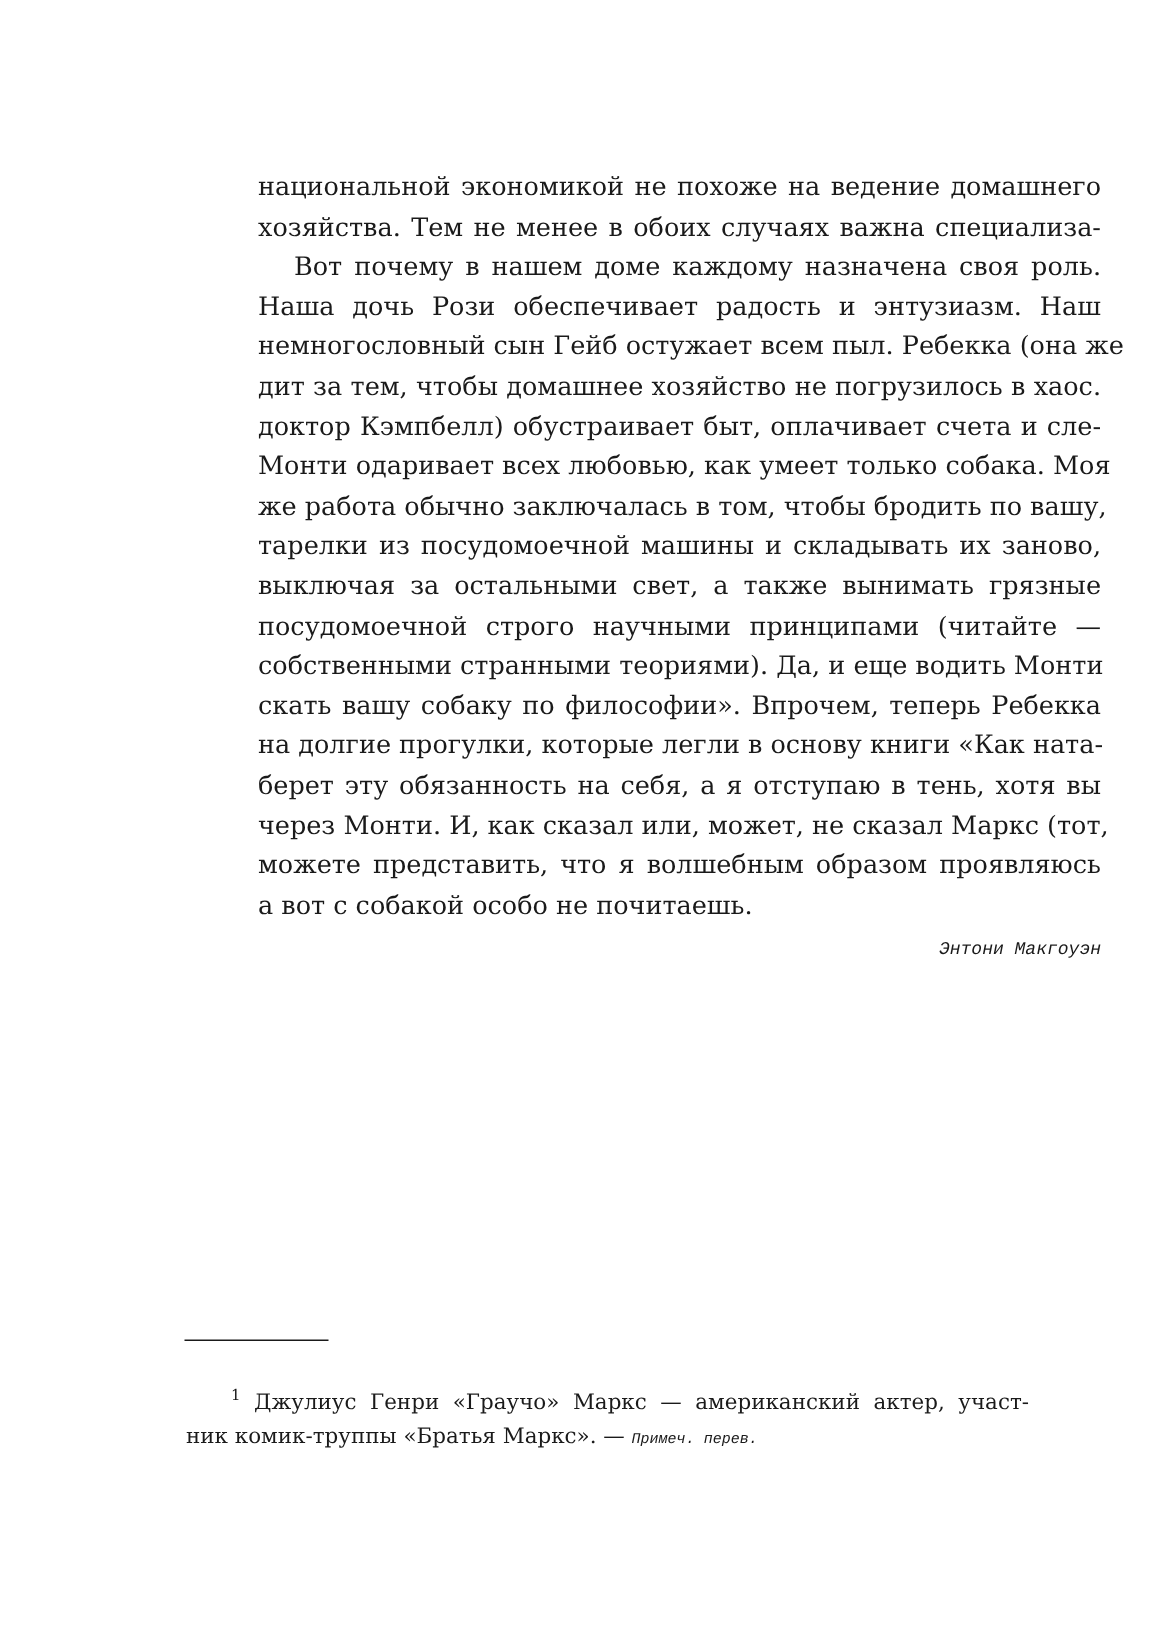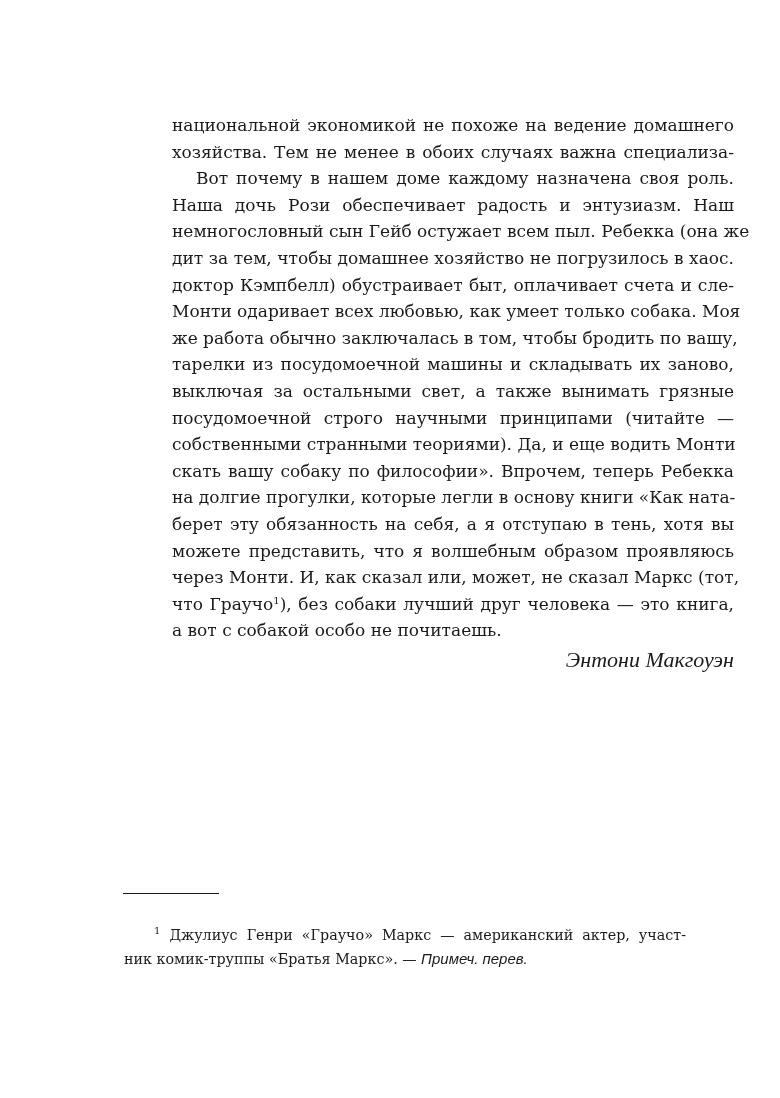--- a/index.html
+++ b/index.html
@@ -10,33 +10,33 @@
       color: #1a1a1a;
       font-size: 17px;
       line-height: 26.6px;
       margin-left: 48px;
     }
     .line { display: block; white-space: nowrap; height: 26.6px; text-align: justify; text-align-last: justify; }
     .line.last { text-align-last: left; }
     .line.indent { padding-left: 24px; }
     .signature {
       display: block; text-align: right; font-style: italic;
-      font-family: Liberation Serif, serif; font-size: 22px;
+      font-family: Liberation Mono, monospace; font-size: 12px;
       height: 26.6px; margin-top: 3px;
     }
     sup { font-size: 10px; line-height: 0; vertical-align: 6px; }
     .fn-rule { position: absolute; left: 123px; top: 893px; width: 96px; height: 0; border-top: 1px solid #1a1a1a; }
     .footnote {
       position: absolute; left: 124px; top: 900px; width: 562px;
       font-family: "DejaVu Serif", "Liberation Serif", serif;
       font-size: 14.3px; line-height: 23px; color: #1a1a1a;
     }
     .footnote .line { height: 23px; }
     .footnote .indent { padding-left: 30px; margin-top: 24px; }
-    .footnote em { font-family: Liberation Sans, sans-serif; font-size: 15px; }
+    .footnote em { font-family: Liberation Mono, monospace; font-size: 10px; }
   </style>
 </head>
 <body>
 
 <div class="page">
   <span class="line">национальной экономикой не похоже на ведение домашнего</span>
   <span class="line">хозяйства. Тем не менее в обоих случаях важна специализа-</span>
   <span class="line indent">Вот почему в нашем доме каждому назначена своя роль.</span>
   <span class="line">Наша дочь Рози обеспечивает радость и энтузиазм. Наш</span>
   <span class="line">немногословный сын Гейб остужает всем пыл. Ребекка (она же</span>
@@ -44,23 +44,22 @@
   <span class="line">доктор Кэмпбелл) обустраивает быт, оплачивает счета и сле-</span>
   <span class="line">Монти одаривает всех любовью, как умеет только собака. Моя</span>
   <span class="line">же работа обычно заключалась в том, чтобы бродить по вашу,</span>
   <span class="line">тарелки из посудомоечной машины и складывать их заново,</span>
   <span class="line">выключая за остальными свет, а также вынимать грязные</span>
   <span class="line">посудомоечной строго научными принципами (читайте —</span>
   <span class="line">собственными странными теориями). Да, и еще водить Монти</span>
   <span class="line">скать вашу собаку по философии». Впрочем, теперь Ребекка</span>
   <span class="line">на долгие прогулки, которые легли в основу книги «Как ната-</span>
   <span class="line">берет эту обязанность на себя, а я отступаю в тень, хотя вы</span>
+  <span class="line">через Монти. И, как сказал или, может, не сказал Маркс (тот,</span>
   <span class="line">можете представить, что я волшебным образом проявляюсь</span>
-  <span class="line">через Монти. И, как сказал или, может, не сказал Маркс (тот,</span>
-  <span class="line"><span>что Граучо</span><sup>1</sup><span>), без собаки лучший друг человека — это книга,</span></span>
   <span class="line last">а вот с собакой особо не почитаешь.</span>
   <span class="signature">Энтони Макгоуэн</span>
 </div>
 
 <div class="fn-rule"></div>
 
 <div class="footnote">
   <span class="line indent"><sup>1</sup> <span>Джулиус Генри «Граучо» Маркс — американский актер, участ-</span></span>
   <span class="line last"><span>ник комик-труппы «Братья Маркс». — </span><em>Примеч. перев.</em></span>
 </div>

